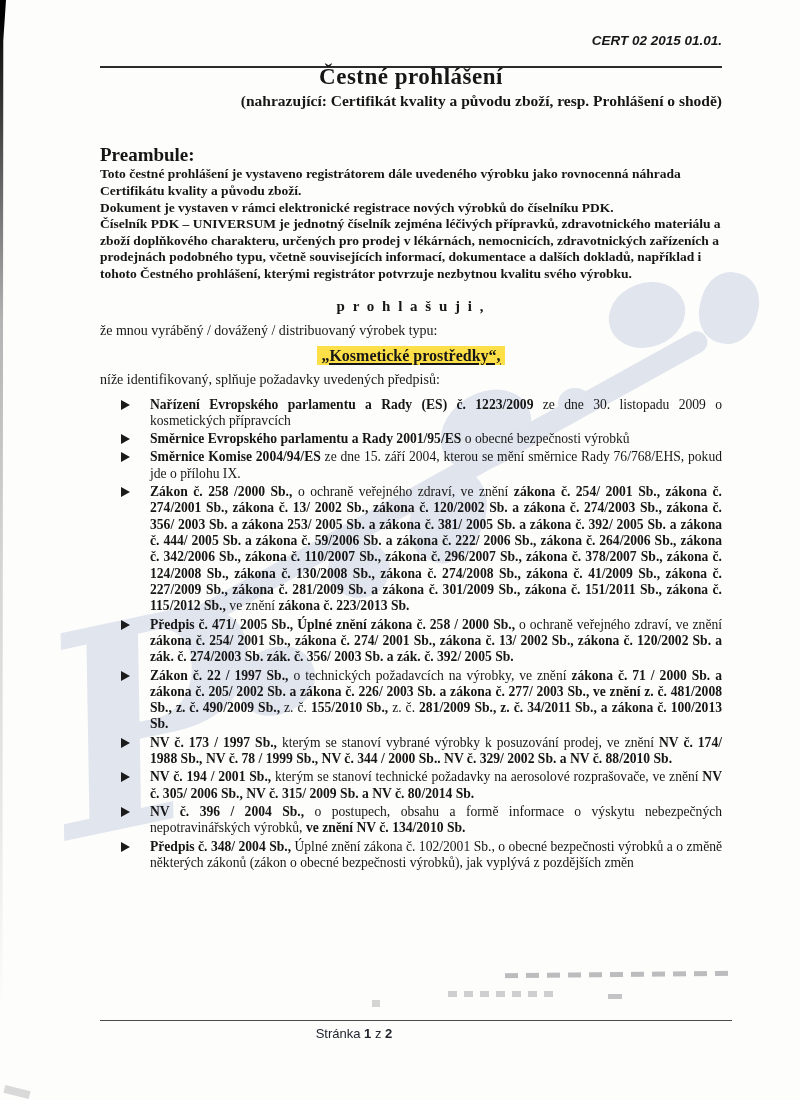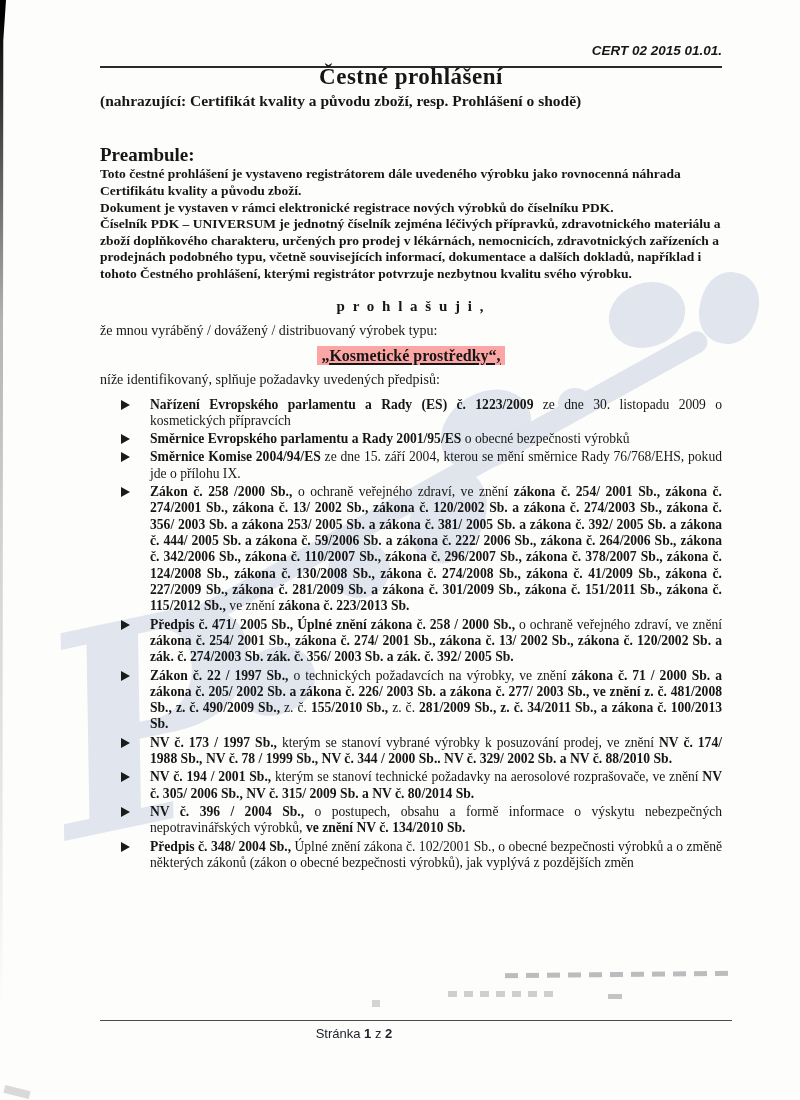--- a/index.html
+++ b/index.html
@@ -31,27 +31,27 @@
     font-style:italic; font-weight:bold; font-size:280px; line-height:1; color:#e2e6ee; transform:rotate(-12deg); }
   .wm-blob { position:absolute; background:#e1e5ee; }
   .wm-b1 { left:438px; top:393px; width:96px; height:74px; border-radius:50%; transform:rotate(-32deg); }
   .wm-b2 { left:412px; top:468px; width:72px; height:96px; border-radius:46%; transform:rotate(22deg); }
   .wm-b3 { left:328px; top:540px; width:62px; height:58px; border-radius:50%; }
   .wm-b4 { left:608px; top:283px; width:78px; height:64px; border-radius:50%; transform:rotate(-20deg); }
   .wm-b5 { left:700px; top:272px; width:58px; height:72px; border-radius:46%; transform:rotate(15deg); }
   .wm-b6 { left:558px; top:388px; width:34px; height:30px; border-radius:50%; }
   .wm-b7 { left:236px; top:648px; width:80px; height:66px; border-radius:48%; transform:rotate(-25deg); }
   
-  .cert-code { position:absolute; top:43px; right:78px; z-index:3;
+  .cert-code { position:absolute; top:33px; right:78px; z-index:3;
     font-family:"Liberation Sans", sans-serif; font-style:italic; font-weight:bold; font-size:13.5px; color:#17171a; }
   .head-rule { position:absolute; top:66px; left:100px; width:622px; height:0; border-top:2px solid #2b2b2e; z-index:3; }
   
   .content { position:absolute; left:100px; top:0; width:622px; z-index:3; padding-top:64px; }
   .doc-title { text-align:center; font-weight:bold; font-size:23px; line-height:1.15; letter-spacing:.5px; }
-  .doc-subtitle { text-align:left; font-weight:bold; font-size:15.5px; line-height:1.3; margin-top:1px; }
+  .doc-subtitle { text-align:right; font-weight:bold; font-size:15.5px; line-height:1.3; margin-top:1px; }
   .preamble-heading { font-weight:bold; font-size:19px; margin-top:32px; line-height:1.2; }
   .preamble-par { font-weight:bold; font-size:13.5px; line-height:1.23; }
   .decl-intro { margin-top:16px; font-size:14px; line-height:1.3; text-indent:45px; }
   .decl-performative { margin-top:15px; text-align:center; font-weight:bold; font-size:15px; letter-spacing:2px; }
   .decl-product-intro { margin-top:8px; font-size:14px; }
   .decl-product-line { margin-top:7px; text-align:center; }
   .highlight {
     display:inline-block; font-weight:bold; font-size:16px; padding:1px 4px 0 4px;
     text-decoration:underline; text-decoration-thickness:1.5px; text-underline-offset:2px;
   }
@@ -103,21 +103,21 @@
     <div class="preamble-heading">Preambule:</div>
     <div id="preamble-paragraphs">
         <div class="preamble-par">Toto čestné prohlášení je vystaveno registrátorem dále uvedeného výrobku jako rovnocenná náhrada Certifikátu kvality a původu zboží.</div>
         <div class="preamble-par">Dokument je vystaven v rámci elektronické registrace nových výrobků do číselníku PDK.</div>
         <div class="preamble-par">Číselník PDK – UNIVERSUM je jednotný číselník zejména léčivých přípravků, zdravotnického materiálu a zboží doplňkového charakteru, určených pro prodej v lékárnách, nemocnicích, zdravotnických zařízeních a prodejnách podobného typu, včetně souvisejících informací, dokumentace a dalších dokladů, například i tohoto Čestného prohlášení, kterými registrátor potvrzuje nezbytnou kvalitu svého výrobku.</div>
       </div>
 
     <div class="decl-performative">p r o h l a š u j i ,</div>
     <div class="decl-product-intro">že mnou vyráběný / dovážený / distribuovaný výrobek typu:</div>
     <div class="decl-product-line">
-      <span class="highlight" id="product-highlight" style="background: #fca5a5;">„Kosmetické prostředky“,</span>
+      <span class="highlight" id="product-highlight" style="background: #fde047;">„Kosmetické prostředky“,</span>
     </div>
     <div class="decl-closing">níže identifikovaný, splňuje požadavky uvedených předpisů:</div>
 
     <ul class="reg-list" id="regulations-list">
         <li class="reg-item"><span class="bullet"></span><span class="b">Nařízení Evropského parlamentu a Rady (ES) č. 1223/2009 </span><span>ze dne 30. listopadu 2009 o kosmetických přípravcích</span></li>
         <li class="reg-item"><span class="bullet"></span><span class="b">Směrnice Evropského parlamentu a Rady 2001/95/ES </span><span>o obecné bezpečnosti výrobků</span></li>
         <li class="reg-item"><span class="bullet"></span><span class="b">Směrnice Komise 2004/94/ES </span><span>ze dne 15. září 2004, kterou se mění směrnice Rady 76/768/EHS, pokud jde o přílohu IX.</span></li>
         <li class="reg-item"><span class="bullet"></span><span class="b">Zákon č. 258 /2000 Sb., </span><span>o ochraně veřejného zdraví, ve znění </span><span class="b">zákona č. 254/ 2001 Sb., zákona č. 274/2001 Sb., zákona č. 13/ 2002 Sb., zákona č. 120/2002 Sb. a zákona č. 274/2003 Sb., zákona č. 356/ 2003 Sb. a zákona 253/ 2005 Sb. a zákona č. 381/ 2005 Sb. a zákona č. 392/ 2005 Sb. a zákona č. 444/ 2005 Sb. a zákona č. 59/2006 Sb. a zákona č. 222/ 2006 Sb., zákona č. 264/2006 Sb., zákona č. 342/2006 Sb., zákona č. 110/2007 Sb., zákona č. 296/2007 Sb., zákona č. 378/2007 Sb., zákona č. 124/2008 Sb., zákona č. 130/2008 Sb., zákona č. 274/2008 Sb., zákona č. 41/2009 Sb., zákona č. 227/2009 Sb., zákona č. 281/2009 Sb. a zákona č. 301/2009 Sb., zákona č. 151/2011 Sb., zákona č. 115/2012 Sb., </span><span>ve znění </span><span class="b">zákona č. 223/2013 Sb.</span></li>
         <li class="reg-item"><span class="bullet"></span><span class="b">Předpis č. 471/ 2005 Sb., Úplné znění zákona č. 258 / 2000 Sb., </span><span>o ochraně veřejného zdraví, ve znění </span><span class="b">zákona č. 254/ 2001 Sb., zákona č. 274/ 2001 Sb., zákona č. 13/ 2002 Sb., zákona č. 120/2002 Sb. a zák. č. 274/2003 Sb. zák. č. 356/ 2003 Sb. a zák. č. 392/ 2005 Sb.</span></li>
         <li class="reg-item"><span class="bullet"></span><span class="b">Zákon č. 22 / 1997 Sb., </span><span>o technických požadavcích na výrobky, ve znění </span><span class="b">zákona č. 71 / 2000 Sb. a zákona č. 205/ 2002 Sb. a zákona č. 226/ 2003 Sb. a zákona č. 277/ 2003 Sb., ve znění z. č. 481/2008 Sb., z. č. 490/2009 Sb., </span><span>z. č. </span><span class="b">155/2010 Sb., </span><span>z. č. </span><span class="b">281/2009 Sb., z. č. 34/2011 Sb., a zákona č. 100/2013 Sb.</span></li>

